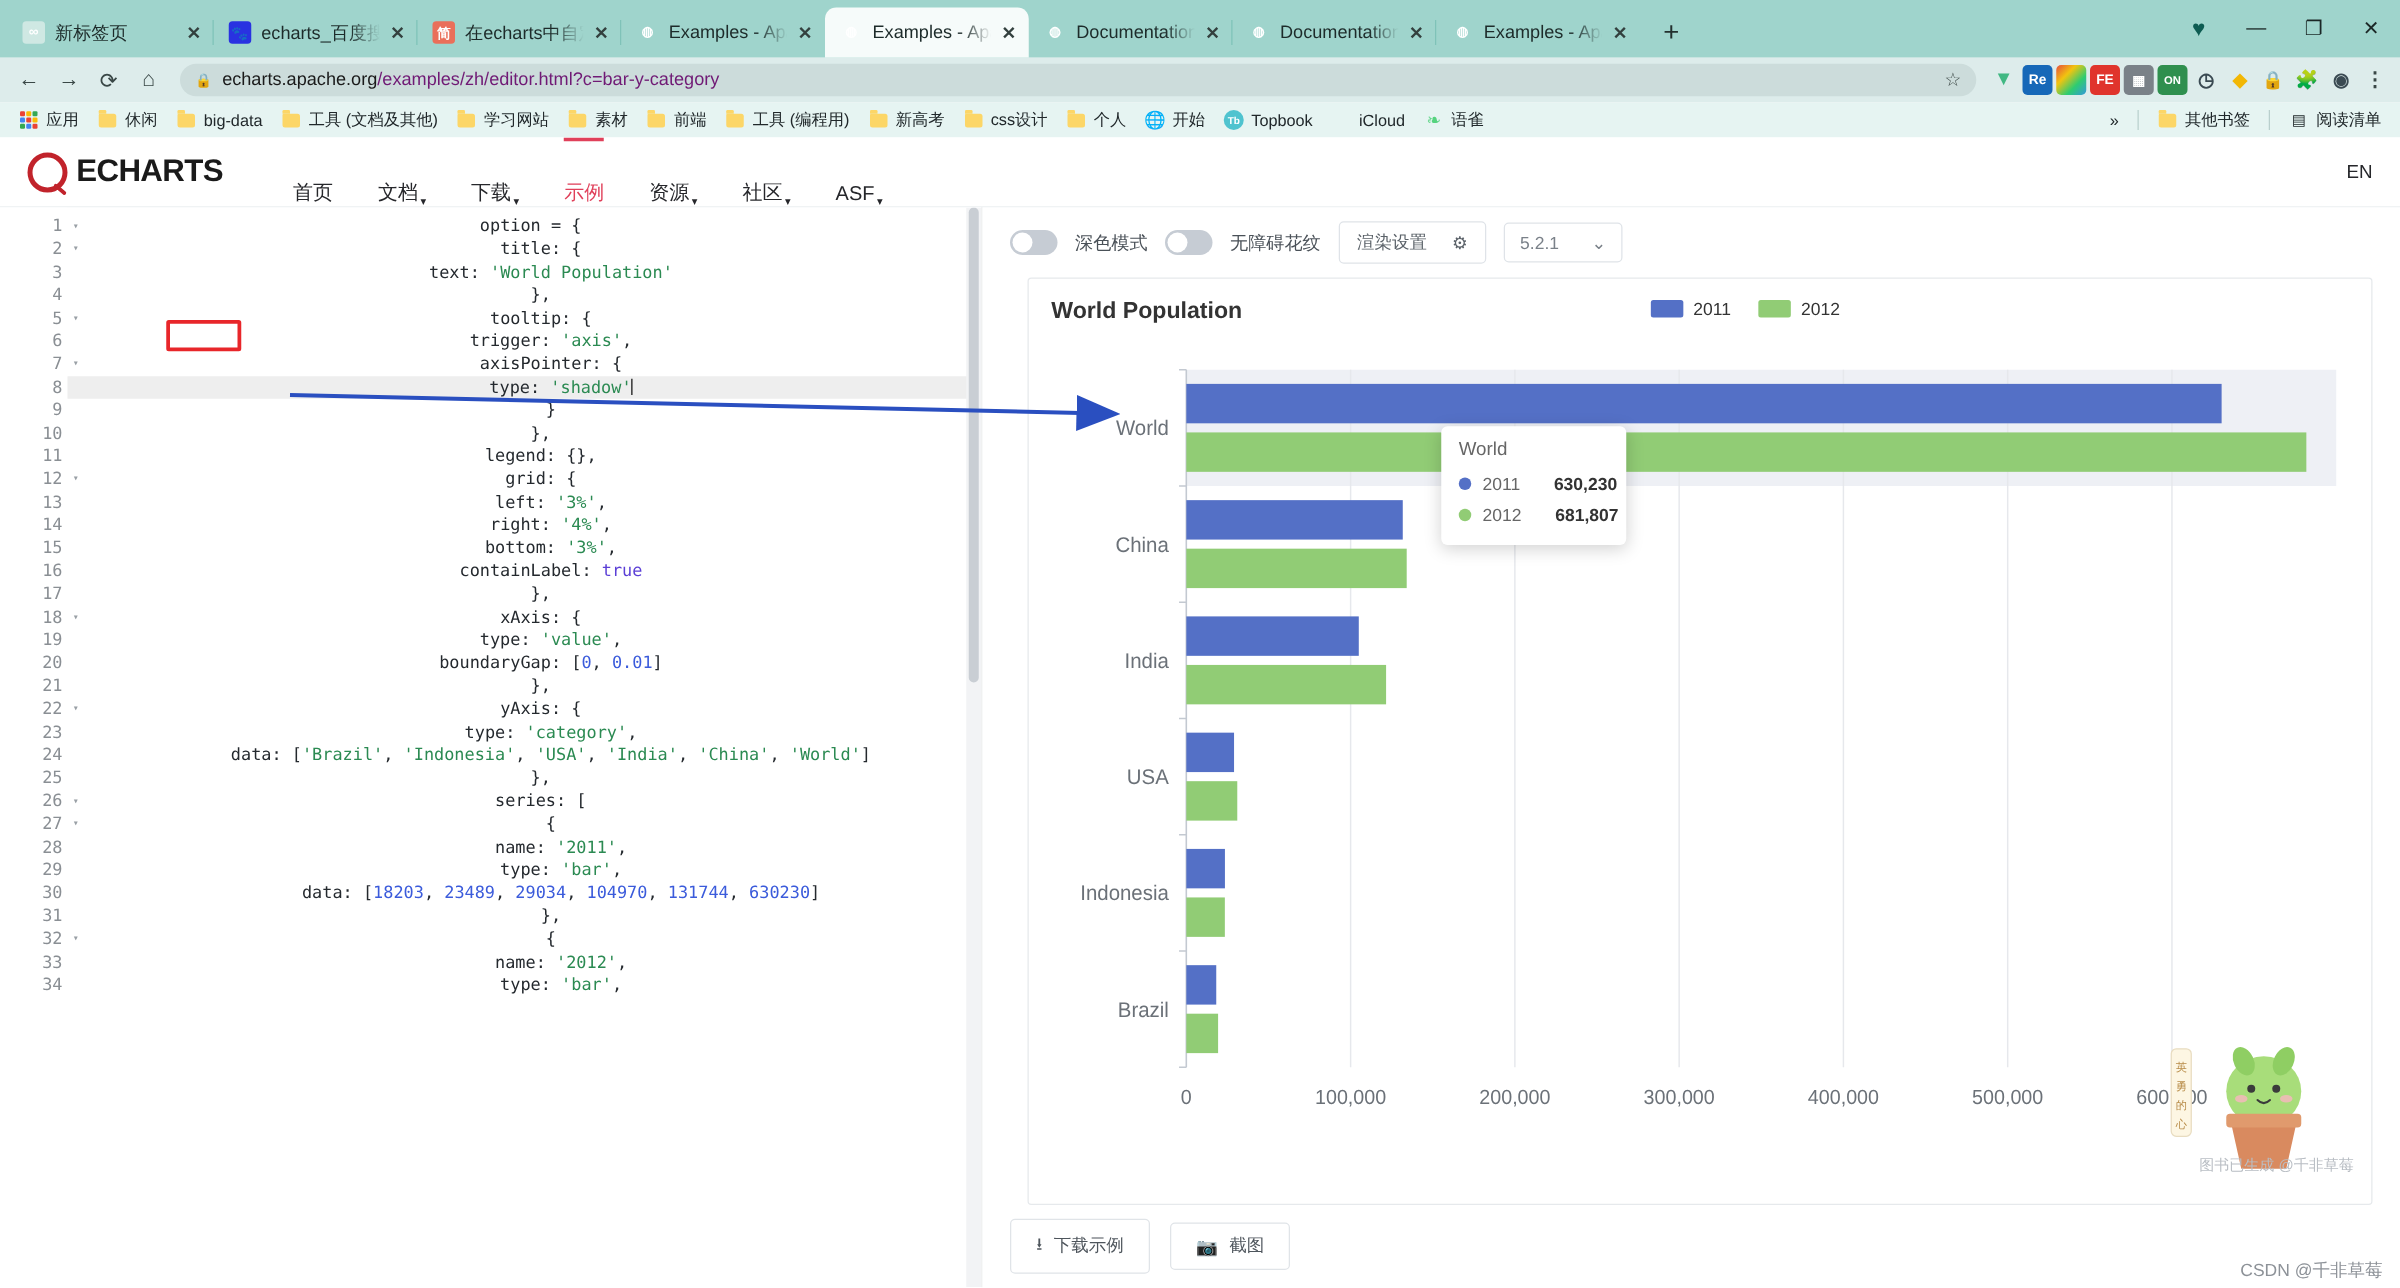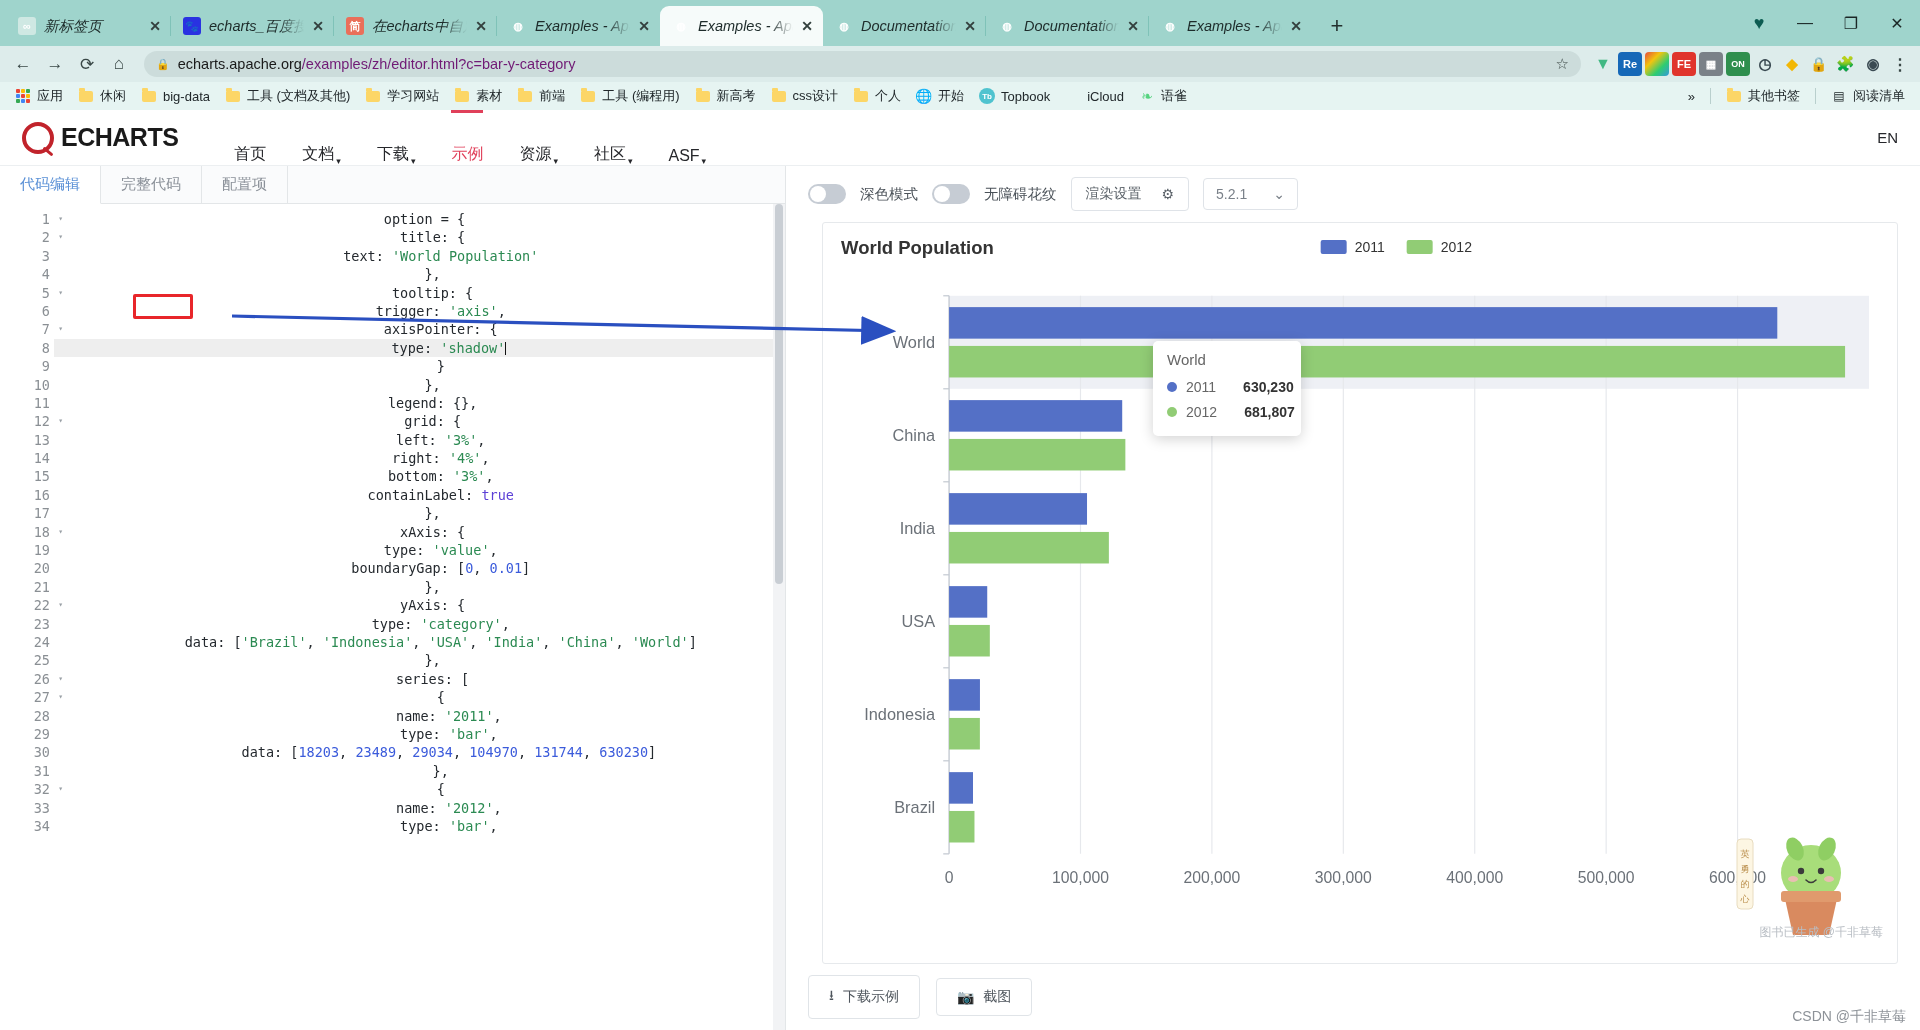--- a/index.html
+++ b/index.html
@@ -37,21 +37,20 @@
   .fav-new { background: #cfe8e3; color: #7a9a95; border-radius: 50%; font-size: 12px; }
   .fav-baidu { background: #2932e1; color: #fff; border-radius: 4px; }
   .fav-jian { background: #ea6f5a; color: #fff; border-radius: 3px; font-size: 12px; }
   .fav-echarts {
     background: transparent; color: #c1232b; font-size: 20px; line-height: 1;
   }
   .tab .tabtitle {
     flex: 1; white-space: nowrap; overflow: hidden;
     -webkit-mask-image: linear-gradient(to right, #000 75%, transparent 100%);
             mask-image: linear-gradient(to right, #000 75%, transparent 100%);
-            font-style: italic;
   }
   .tab .tabclose { font-size: 14px; color: #33403e; flex: 0 0 auto; font-weight: 600;}
   .newtab {
     width: 34px; height: 34px; margin: 0 0 3px 8px; border-radius: 50%;
     display: flex; align-items: center; justify-content: center;
     font-size: 22px; color: #23302e; line-height: 1;
   }
   .winctl { margin-left: auto; display: flex; align-items: center; height: 46px; }
   .winbtn {
     width: 46px; height: 46px; display: flex; align-items: center; justify-content: center;
@@ -467,25 +466,20 @@
             <span>ASF</span>
             <span class="caret">▾</span>
           </div>
       </div>
       <div class="site-lang">EN</div>
     </div>
 
     <div class="workspace">
 
       <div class="editor-pane">
-        <div class="editor-tabs">
-          <div class="etab active">代码编辑</div>
-          <div class="etab">完整代码</div>
-          <div class="etab">配置项</div>
-        </div>
 
 
         <div class="code-area">
           <div class="gutter" id="gutter">
               <div class="ln">1<span class="fold">▾</span></div>
               <div class="ln">2<span class="fold">▾</span></div>
               <div class="ln">3</div>
               <div class="ln">4</div>
               <div class="ln">5<span class="fold">▾</span></div>
               <div class="ln">6</div>

